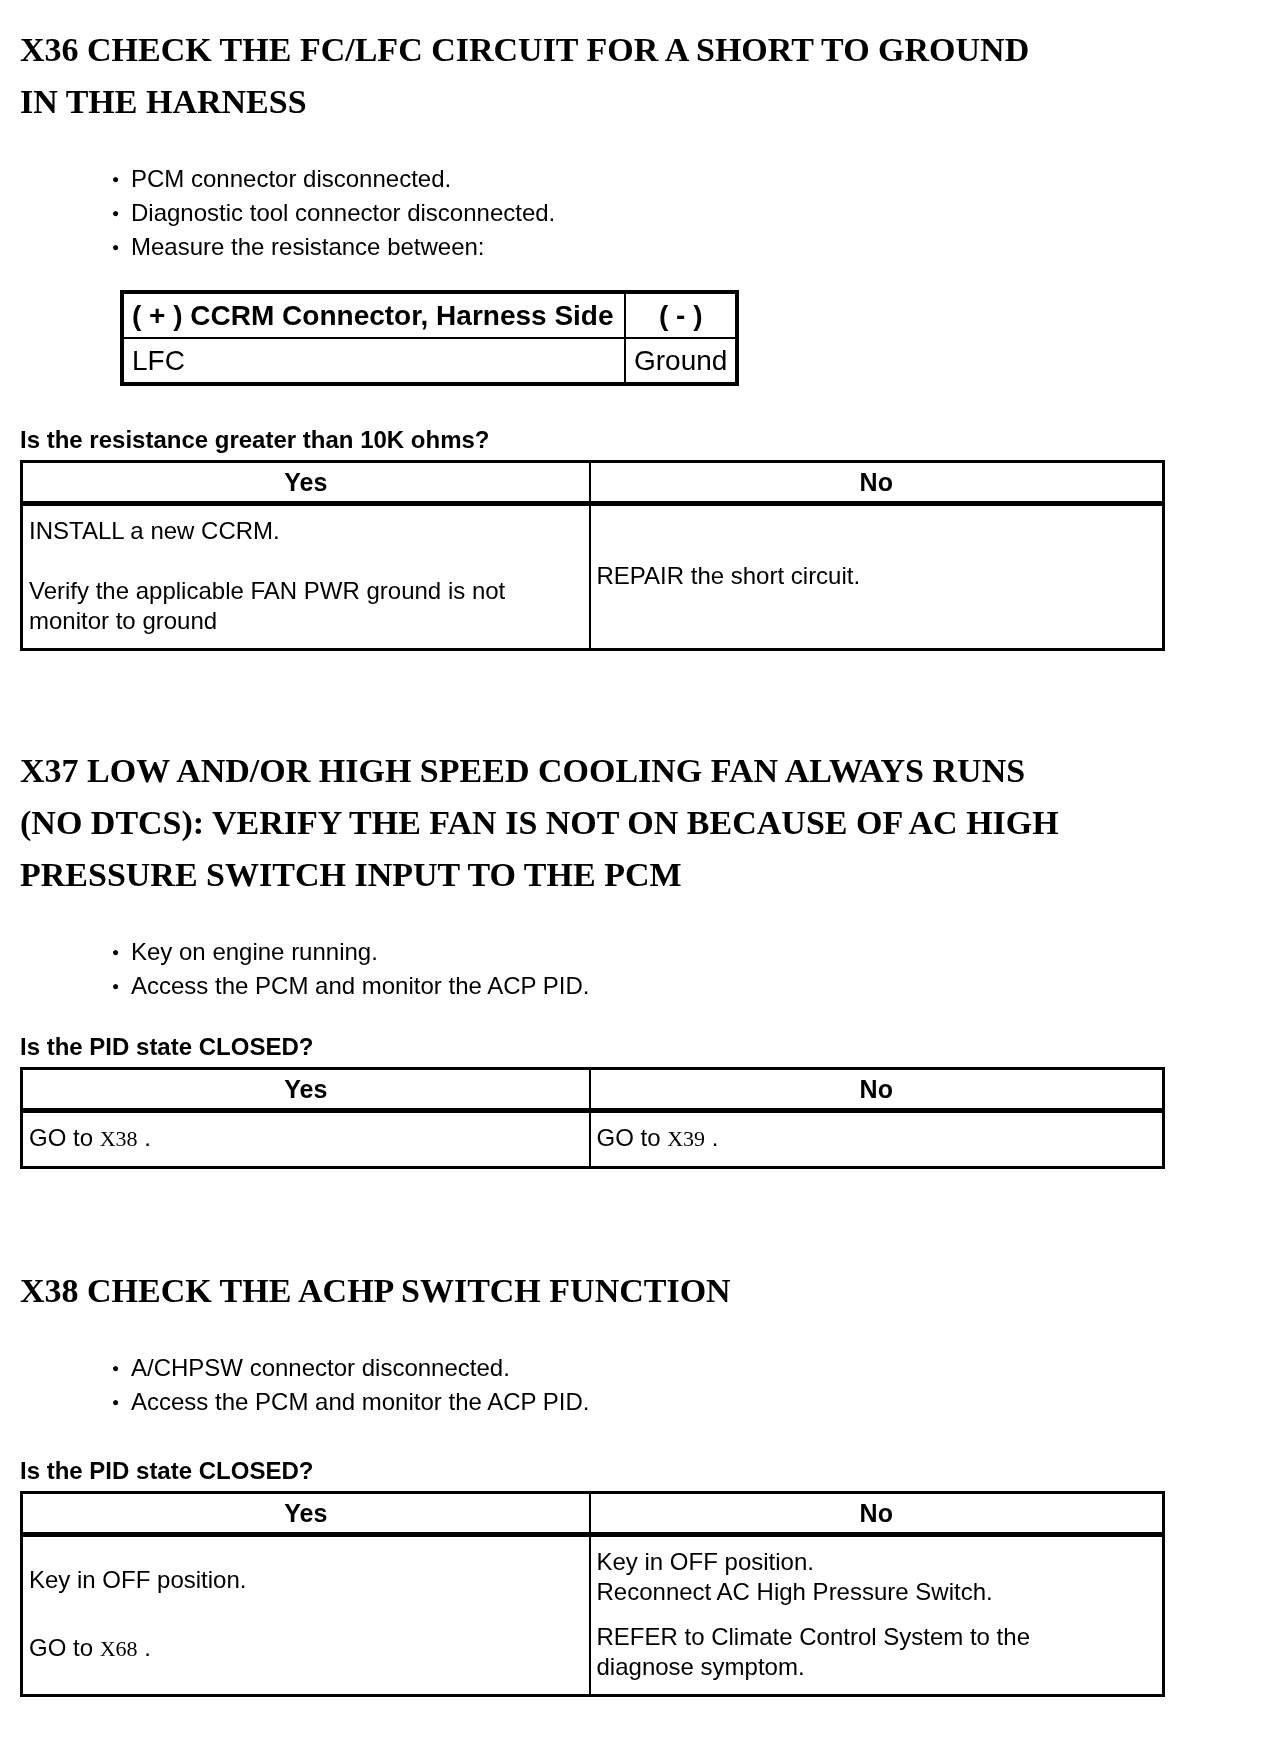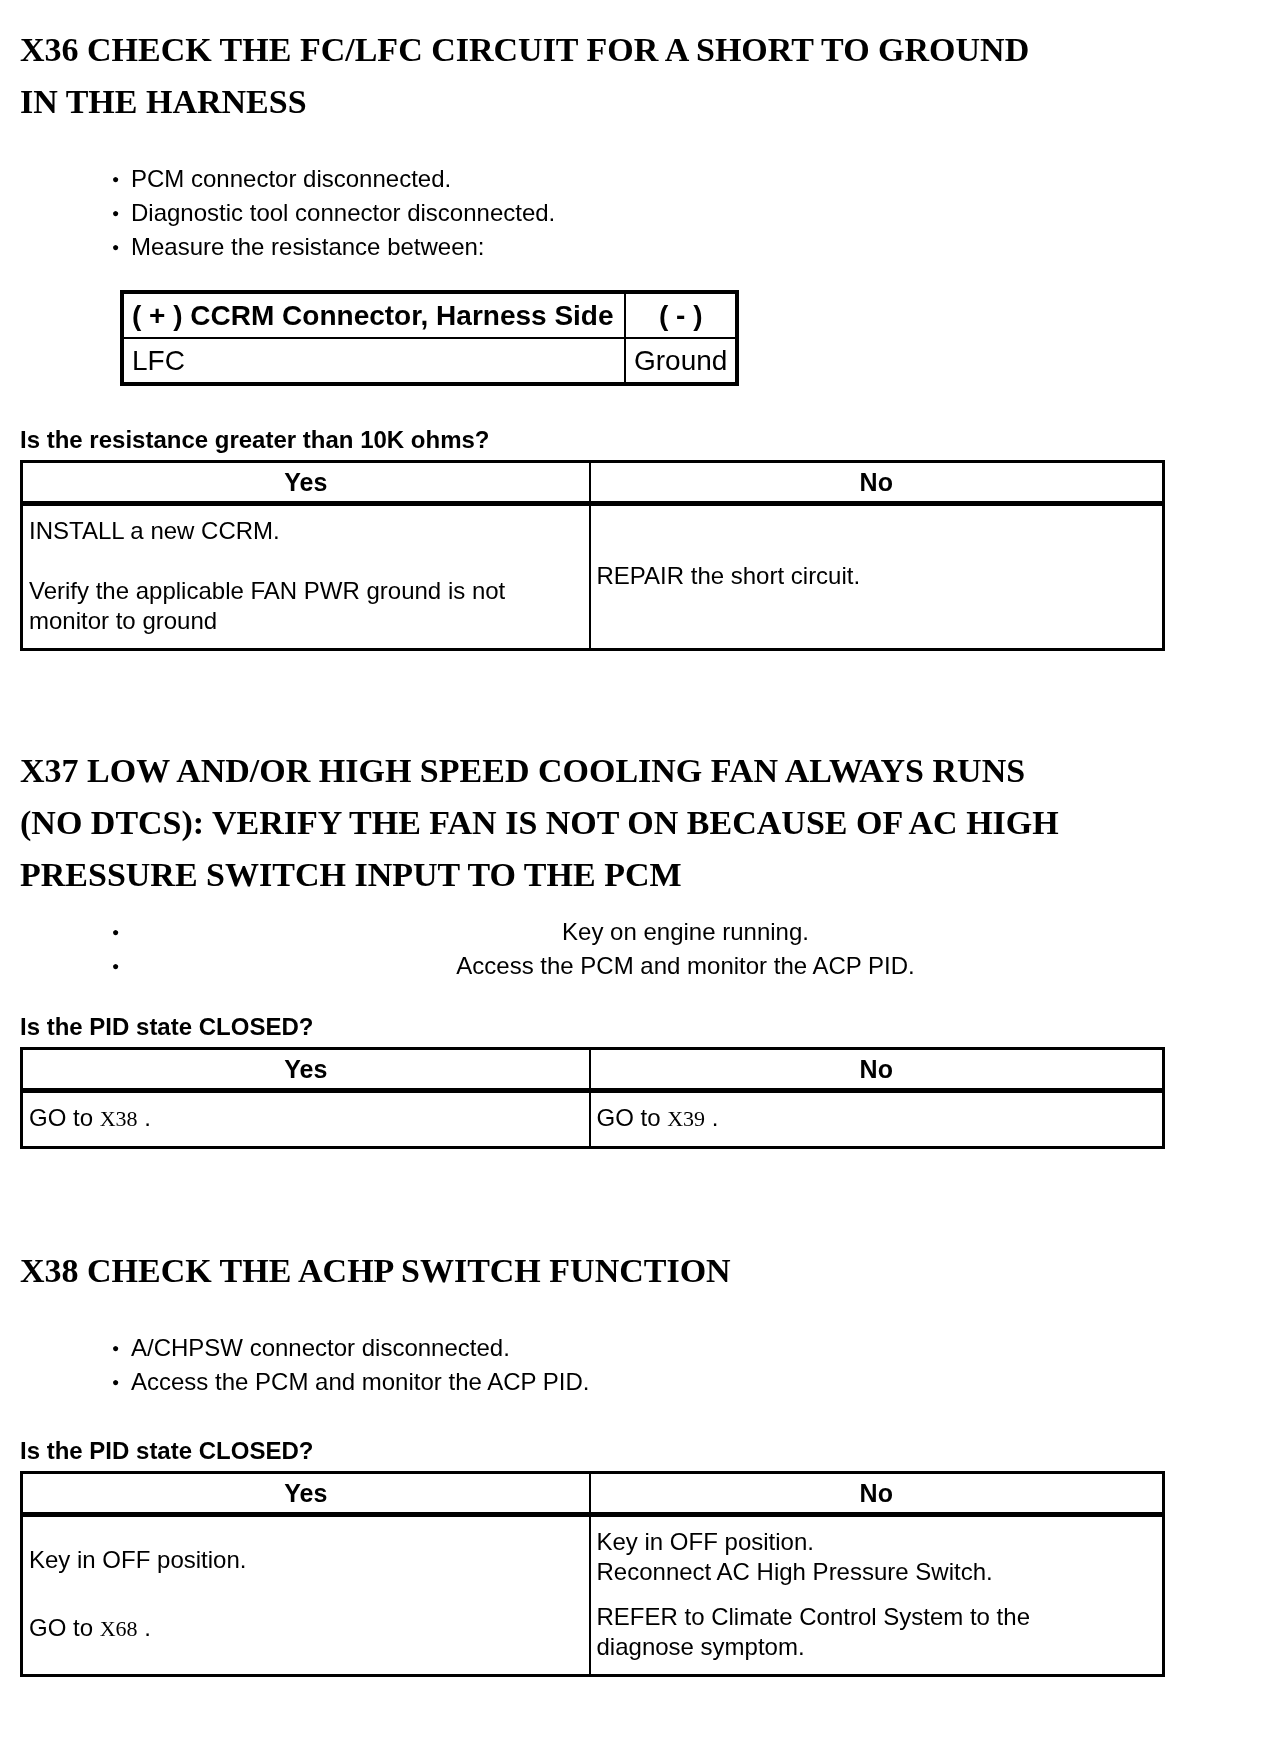--- a/index.html
+++ b/index.html
@@ -85,21 +85,21 @@
 
   .para { margin: 0; }
   .para-gap { margin-top: 30px; }
   .gap-lg { margin-top: 38px; }
   .pad-top { padding-top: 28px !important; }
 
   .go-ref { font-family: Liberation Serif, serif; font-size: 22px; }
   .go-suffix { white-space: pre; }
 
   #sec-x37 .heading { margin-top: 94px; }
-  #sec-x37 .bullets { margin-top: 14px; text-align: center; }
+  #sec-x37 .bullets { margin-top: 34px; }
   #sec-x37 .question { margin-top: 30px; }
 
   #sec-x38 .heading { margin-top: 96px; }
   #sec-x38 .bullets { margin-top: 34px; }
   #sec-x38 .question { margin-top: 38px; }
   #sec-x38 .decision-table td { line-height: 30px; }
 </style>
 </head>
 <body>
 

